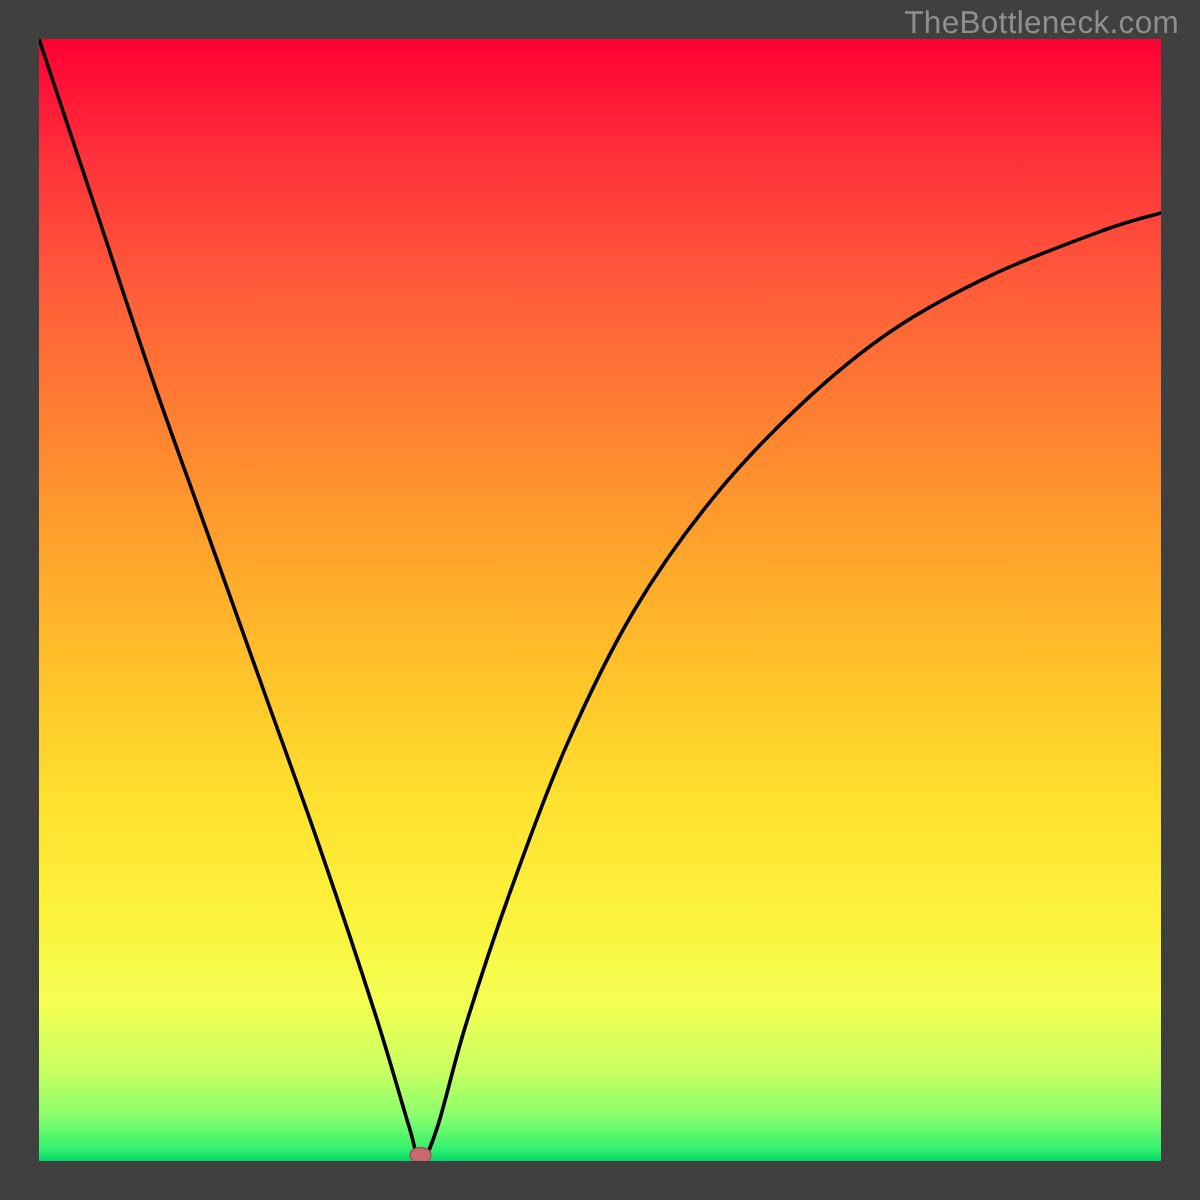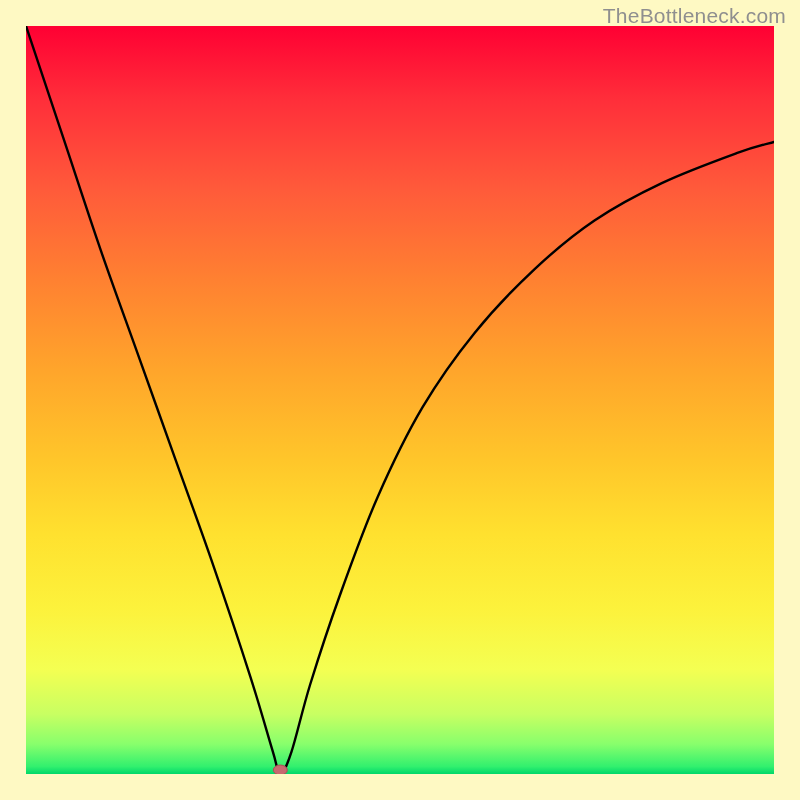--- a/index.html
+++ b/index.html
@@ -1,21 +1,21 @@
 <!DOCTYPE html>
 <html><head>
 <meta charset="utf-8">
 <style>
   * { margin: 0; padding: 0; box-sizing: border-box; }
   html, body { width: 800px; height: 800px; overflow: hidden; background: #000; }
   .frame {
     position: relative;
     width: 800px;
     height: 800px;
-    background: #fef9c3;
+    background: #404040;
   }
   .plot-area {
     position: absolute;
     left: 26px;
     top: 26px;
     width: 748px;
     height: 748px;
     background: linear-gradient(to bottom,
       #ff0033 0%,
       #ff2f3a 10%,

